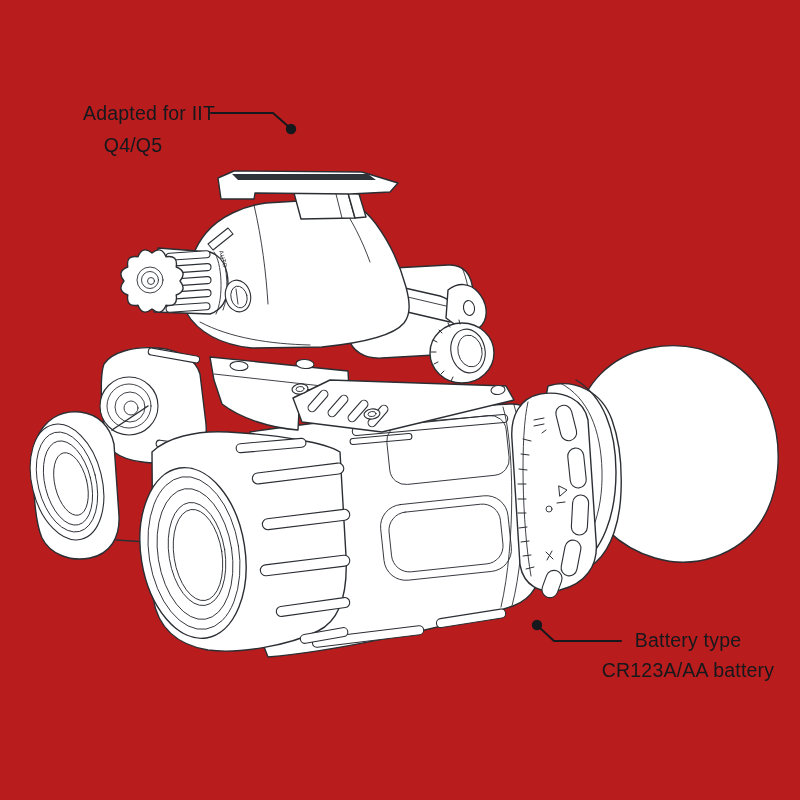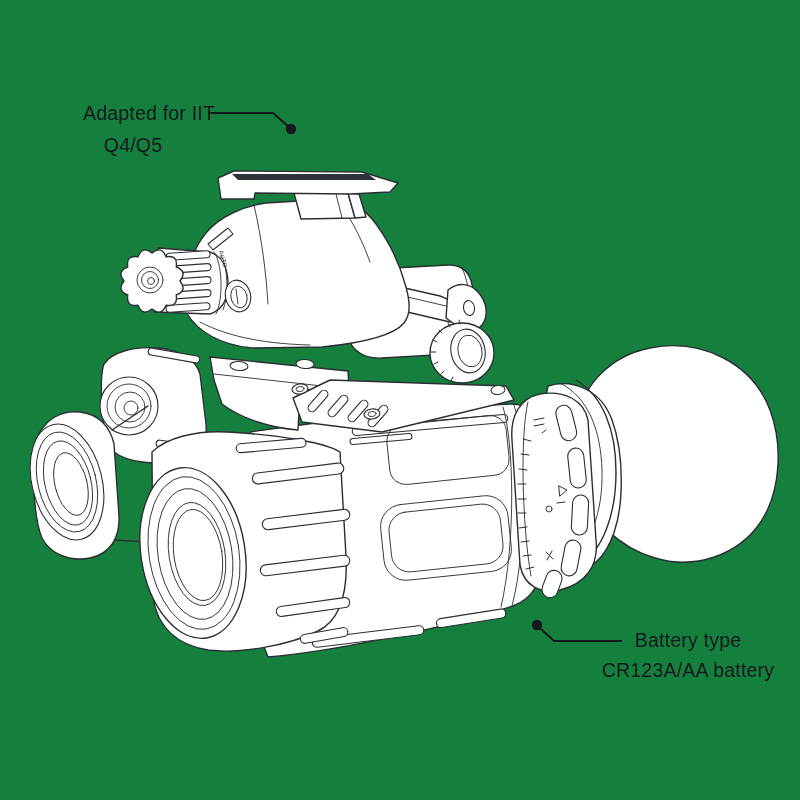--- a/index.html
+++ b/index.html
@@ -1,16 +1,16 @@
 <!DOCTYPE html>
 <html><head>
 <meta charset="utf-8">
 <style>
   html,body{margin:0;padding:0;background:#ffffff;}
-  .stage{position:relative;width:800px;height:800px;background:#15803d;overflow:hidden;
+  .stage{position:relative;width:800px;height:800px;background:#b91c1c;overflow:hidden;
          font-family:"Liberation Sans", sans-serif;}
   svg{display:block}
   .ln{fill:none;stroke:#2b2e33;stroke-width:1.4;stroke-linecap:round;stroke-linejoin:round}
   .thin{fill:none;stroke:#2b2e33;stroke-width:0.9;stroke-linecap:round;stroke-linejoin:round}
   .fw{fill:#ffffff;stroke:#2b2e33;stroke-width:1.4;stroke-linejoin:round;stroke-linecap:round}
   .fw2{fill:#ffffff;stroke:#2b2e33;stroke-width:1.1;stroke-linejoin:round}
   .dark{fill:#2f343a;stroke:none}
   .callout-text{font-size:19.5px;fill:#15181c;letter-spacing:0.2px}
   .leader{fill:none;stroke:#15181c;stroke-width:2;stroke-linecap:round;stroke-linejoin:round}
   .dot{fill:#15181c;stroke:none}

